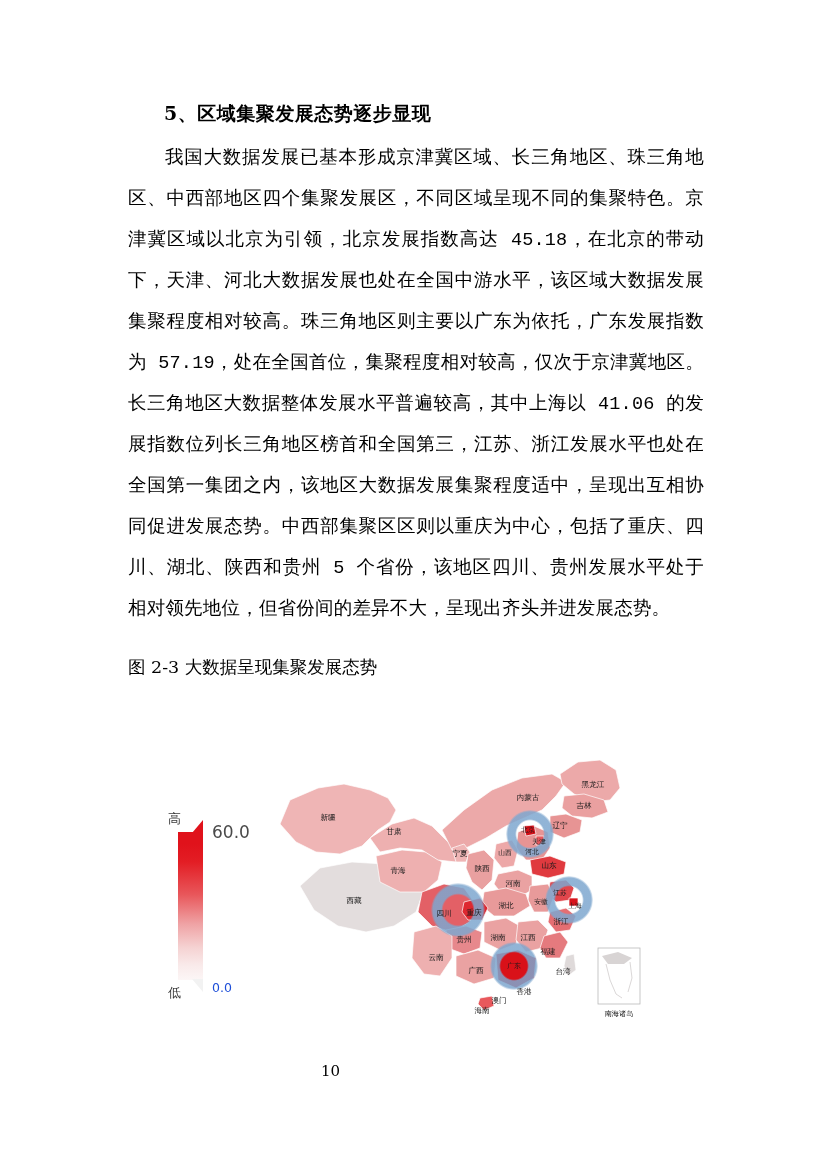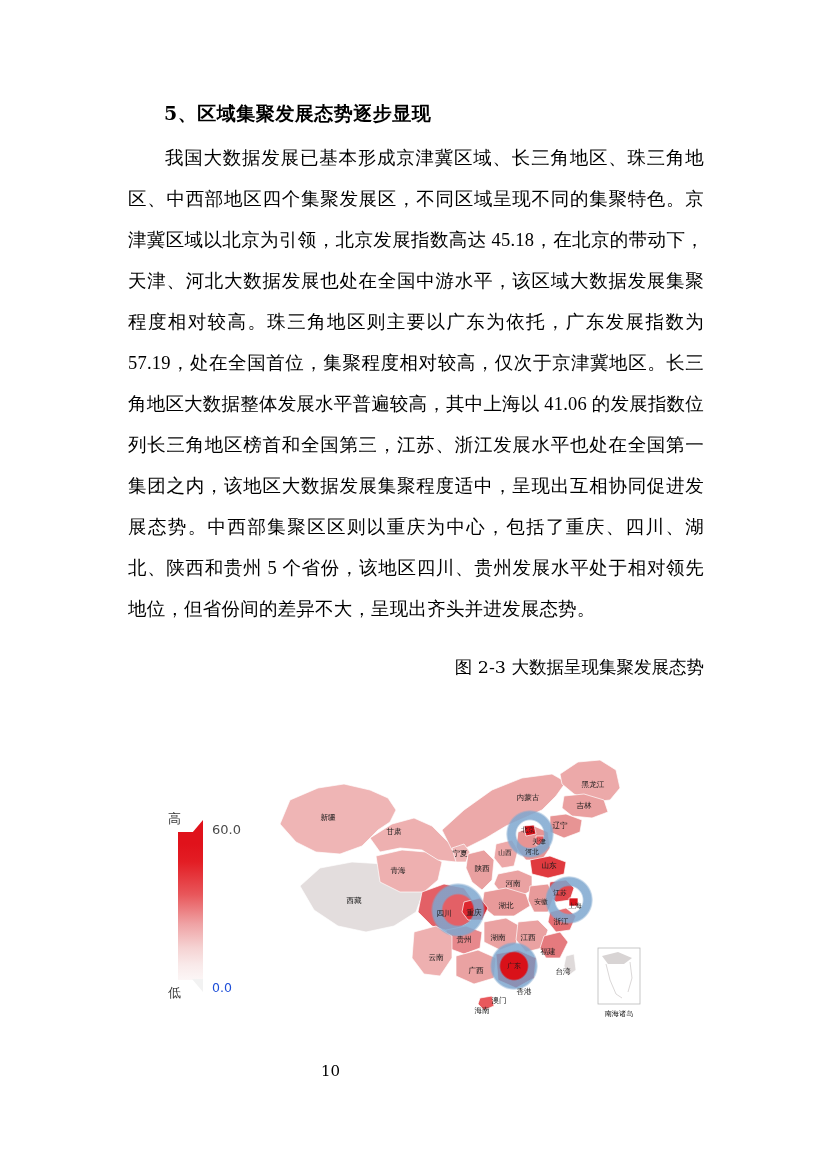--- a/index.html
+++ b/index.html
@@ -29,35 +29,35 @@
     font-family: "DejaVu Serif", "Liberation Serif", serif;
     font-weight: bold;
     font-size: 19px;
     letter-spacing: 0.5px;
     color: #000000;
     margin: 0 0 6px 0;
     padding-left: 36px;
     line-height: 34px;
   }
   .para {
-    font-family: Liberation Serif, serif;
+    font-family: Liberation Mono, monospace;
     font-size: 18.5px;
     color: #000000;
     line-height: 41px;
     text-align: justify;
     text-justify: inter-character;
     text-indent: 37px;
     margin: 8px 0 0 0;
     letter-spacing: 0.2px;
   }
   .fig-caption {
     font-family: "DejaVu Serif", "Liberation Serif", serif;
     font-size: 17.5px;
     color: #000000;
-    text-align: right;
+    text-align: left;
     margin-top: 22px;
     line-height: 30px;
   }
 
   
   .figure {
     position: absolute;
     left: 128px;
     top: 726px;
     width: 576px;
@@ -117,21 +117,21 @@
     left: 0px;
     top: 176px;
     font-size: 13px;
     font-family: "DejaVu Sans", "Liberation Sans", sans-serif;
     color: #3a3a3a;
   }
   .legend-max {
     position: absolute;
     left: 44px;
     top: 14px;
-    font-size: 13px;
+    font-size: 17px;
     color: #4a4a4a;
   }
   .legend-min {
     position: absolute;
     left: 44px;
     top: 172px;
     font-size: 12.5px;
     color: #1d4ed8;
   }
 

